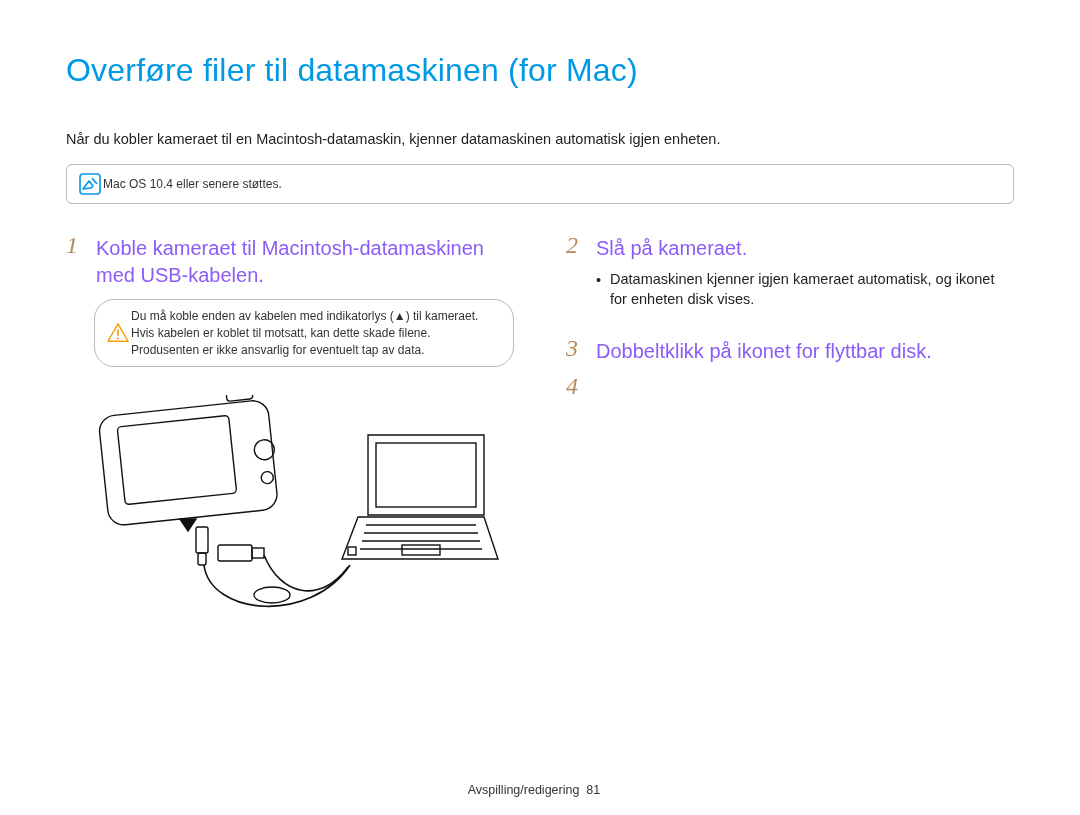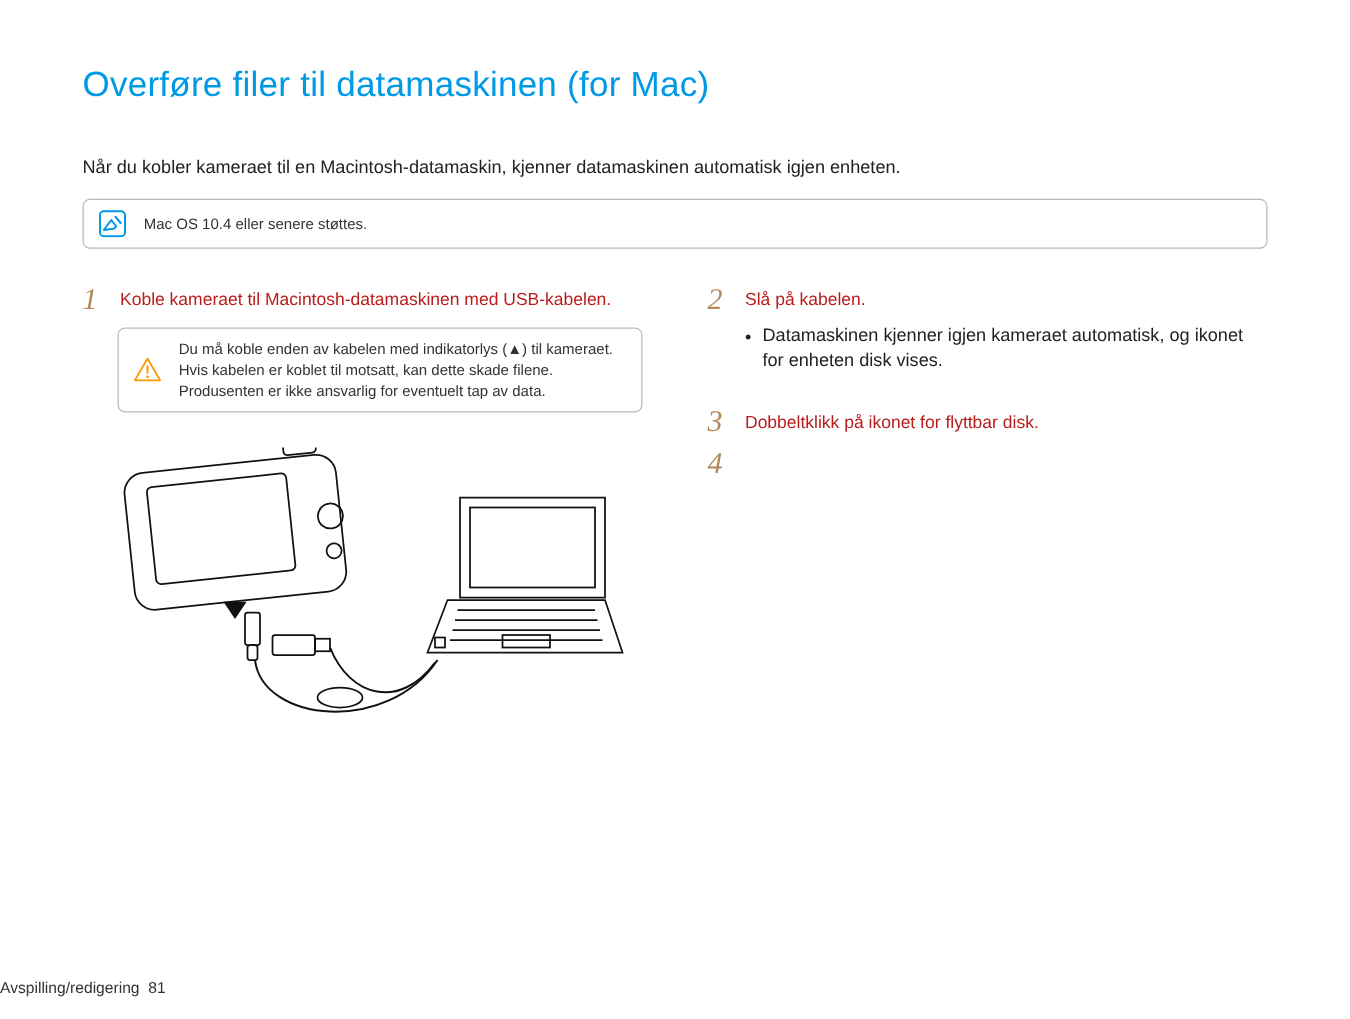--- a/index.html
+++ b/index.html
@@ -7,39 +7,39 @@
     font-family: Arial, Helvetica, sans-serif;
     width: 1080px;
     height: 815px;
     background: #fff;
     color: #222;
     padding: 52px 66px 0 66px;
     position: relative;
   }
   .title {
     color: #0099e6;
-    font-size: 28px;
+    font-size: 32px;
     font-weight: 400;
     margin-bottom: 10px;
     letter-spacing: 0.2px;
   }
   .intro {
     font-size: 14.5px;
     line-height: 1.45;
     color: #222;
     margin-bottom: 14px;
     margin-top: 40px;
   }
   .notice-box {
     border: 1px solid #b9b9b9;
     border-radius: 6px;
     padding: 8px 12px 8px 12px;
     display: flex;
     align-items: center;
-    gap: 14px;
+    gap: 2px;
     font-size: 12.5px;
     color: #333;
   }
   .notice-box .icon-box {
     width: 22px;
     height: 22px;
     flex: 0 0 22px;
     display: flex;
     align-items: center;
     justify-content: center;
@@ -61,55 +61,56 @@
   .step .num {
     color: #b28a5a;
     font-size: 24px;
     font-style: italic;
     font-family: Georgia, 'Times New Roman', serif;
     line-height: 1;
     flex: 0 0 20px;
     padding-top: 1px;
   }
   .step .text {
-    font-size: 14px;
+    font-size: 20px;
     line-height: 1.35;
-    color: #b91c1c;
+    color: #8b5cf6;
     padding-top: 3px;
   }
   .sub-bullet {
     display: flex;
     gap: 6px;
     font-size: 14.5px;
     line-height: 1.35;
     color: #222;
     margin: 2px 0 10px 30px;
   }
   .sub-bullet .dot {
     flex: 0 0 8px;
     padding-top: 1px;
   }
   .col .notice-box {
     margin: 10px 0 0 28px;
+    border-radius: 20px;
   }
   .notice-box .msg {
     font-size: 12px;
     line-height: 1.4;
     color: #333;
   }
   .illus {
     margin: 28px 0 0 0;
     display:flex;
     justify-content:center;
   }
   .footer {
     position: absolute;
     bottom: 18px;
     left: 0; right: 12px;
-    text-align: left;
+    text-align: center;
     font-size: 12.5px;
     color: #333;
   }
   .b { font-weight: bold; }
 </style>
 </head>
 <body>
 
 <div class="title">Overføre filer til datamaskinen (for Mac)</div>
 
@@ -183,21 +184,21 @@
           <rect x="268" y="152" width="8" height="8"></rect>
         </g>
       </svg>
     </div>
   </div>
 
   <div class="col">
 
     <div class="step">
       <span class="num">2</span>
-      <span class="text">Slå på kabelen.</span>
+      <span class="text">Slå på kameraet.</span>
     </div>
 
     <div class="sub-bullet">
       <span class="dot">•</span>
       <span>Datamaskinen kjenner igjen kameraet automatisk, og ikonet for enheten disk vises.</span>
     </div>
 
 
     <div class="step" style="margin-top:26px;">
       <span class="num">3</span>

